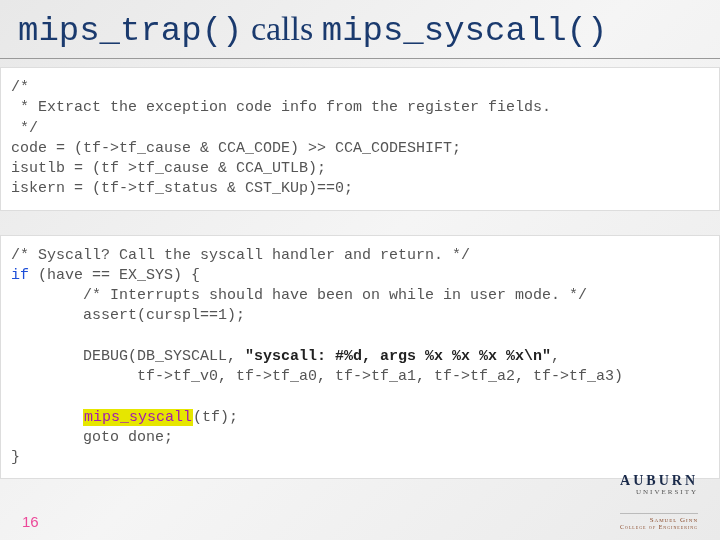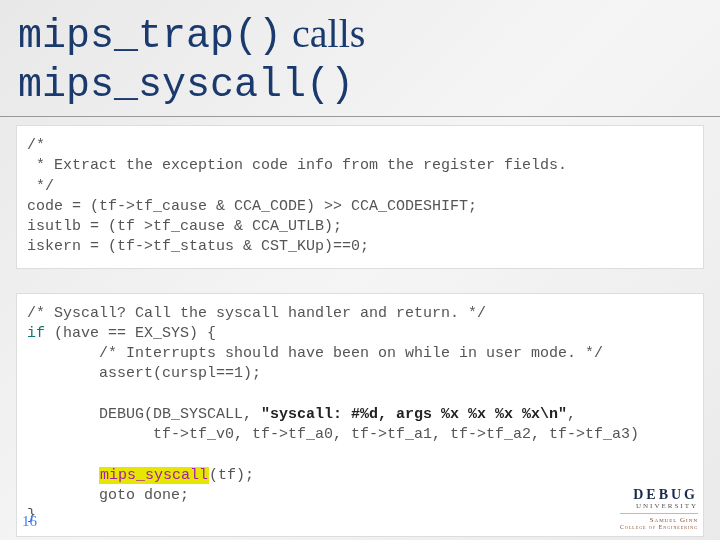--- a/index.html
+++ b/index.html
@@ -6,65 +6,65 @@
     body {
       width: 720px;
       height: 540px;
       background: linear-gradient(135deg, #e8e8e8 0%, #f5f5f5 50%, #eaeaea 100%);
       font-family: Georgia, serif;
       overflow: hidden;
       position: relative;
     }
     .title {
       padding: 10px 22px 8px 18px;
-      font-size: 40px;
+      font-size: 34px;
       color: #1a3a6e;
       border-bottom: 1px solid #999;
     }
     .title .mono { font-family: "Courier New", monospace; }
     .code-block-1, .code-block-2 {
       background: #ffffff;
-      margin: 8px 16px;
+      margin: 8px 0;
       padding: 10px 10px;
       font-family: "Courier New", monospace;
       font-size: 15px;
       line-height: 1.35;
       color: #555;
       white-space: pre;
       border: 1px solid #ddd;
     }
     .code-block-2 {
       margin-top: 24px;
     }
-    .kw { color: #0f766e; }
+    .kw { color: #1d4ed8; }
     .str { color: #222; font-weight: bold; }
     .hl { background: #e6e600; color: #a21caf; padding: 0 1px; }
     .footer {
       position: absolute;
       bottom: 10px;
       left: 0;
       right: 0;
       display: flex;
       justify-content: space-between;
       align-items: flex-end;
       padding: 0 22px;
     }
     .page-num {
-      font-family: Liberation Serif, serif;
+      font-family: Liberation Sans, sans-serif;
       font-size: 15px;
-      color: #3b82f6;
+      color: #ec4899;
     }
     .logo {
       text-align: right;
       font-family: Georgia, serif;
       color: #1a2a4a;
     }
     .logo-main { font-size: 14px; letter-spacing: 3px; font-weight: 600; }
     .logo-sub1 { font-size: 7px; letter-spacing: 2px; color: #555; margin-top: -1px; text-align: right; }
-    .logo-sub2 { font-size: 7px; letter-spacing: 1px; color: #8a4a2a; margin-top: 3px; font-variant: small-caps; border-top: 1px solid #bbb; padding-top: 2px;}
+    .logo-sub2 { font-size: 7px; letter-spacing: 1px; color: #8a4a2a; margin-top: 17px; font-variant: small-caps; border-top: 1px solid #bbb; padding-top: 2px;}
     .logo-sub3 { font-size: 6px; letter-spacing: 1px; color: #8a4a2a; font-variant: small-caps;}
   </style>
 </head>
 <body>
 
 <div class="title">
   <span class="mono">mips_trap()</span><span> calls </span><span class="mono">mips_syscall()</span>
 </div>
 
 <div class="code-block-1"><span>/*</span>
@@ -82,18 +82,18 @@
 <span>        DEBUG(DB_SYSCALL, </span><span class="str">"syscall: #%d, args %x %x %x %x\n"</span><span>,</span>
 <span>              tf-&gt;tf_v0, tf-&gt;tf_a0, tf-&gt;tf_a1, tf-&gt;tf_a2, tf-&gt;tf_a3)</span>
 
         <span class="hl">mips_syscall</span><span>(tf);</span>
 <span>        goto done;</span>
 <span>}</span></div>
 
 <div class="footer">
   <div class="page-num">16</div>
   <div class="logo">
-    <div class="logo-main">DEBUG</div>
+    <div class="logo-main">AUBURN</div>
     <div class="logo-sub1">UNIVERSITY</div>
     <div class="logo-sub2">Samuel Ginn</div>
     <div class="logo-sub3">College of Engineering</div>
   </div>
 </div>
 
 </body></html>

